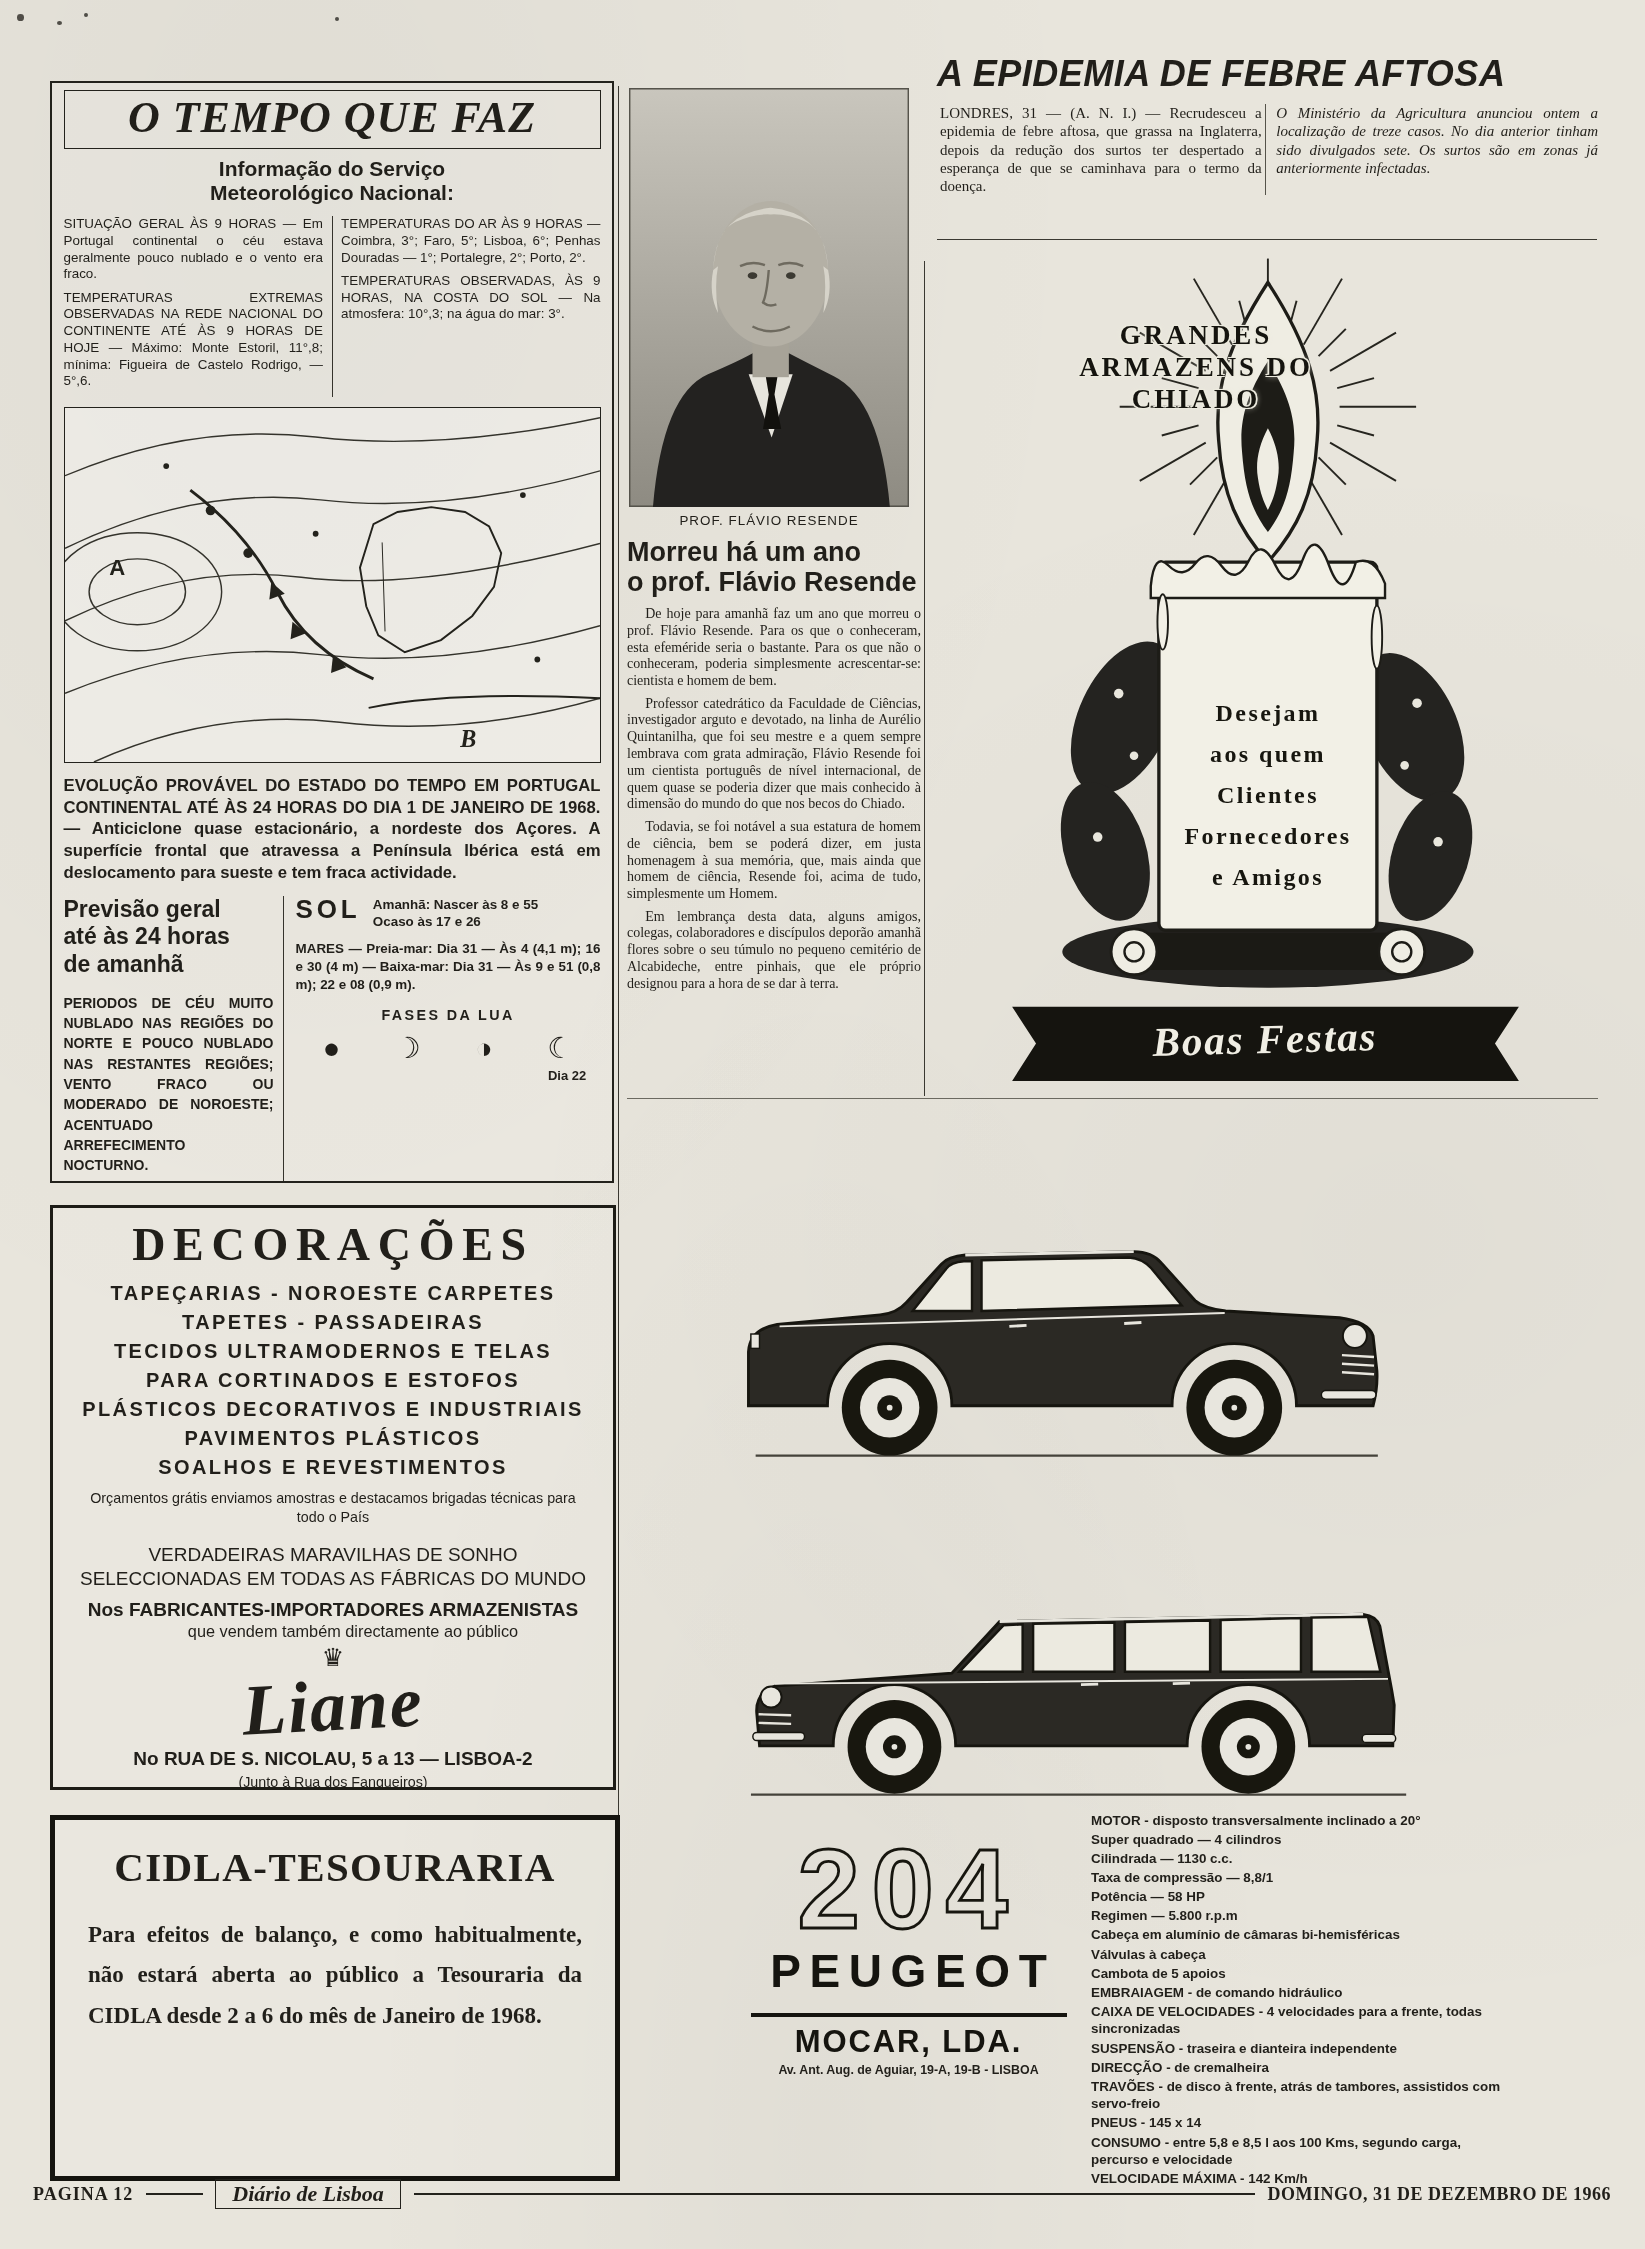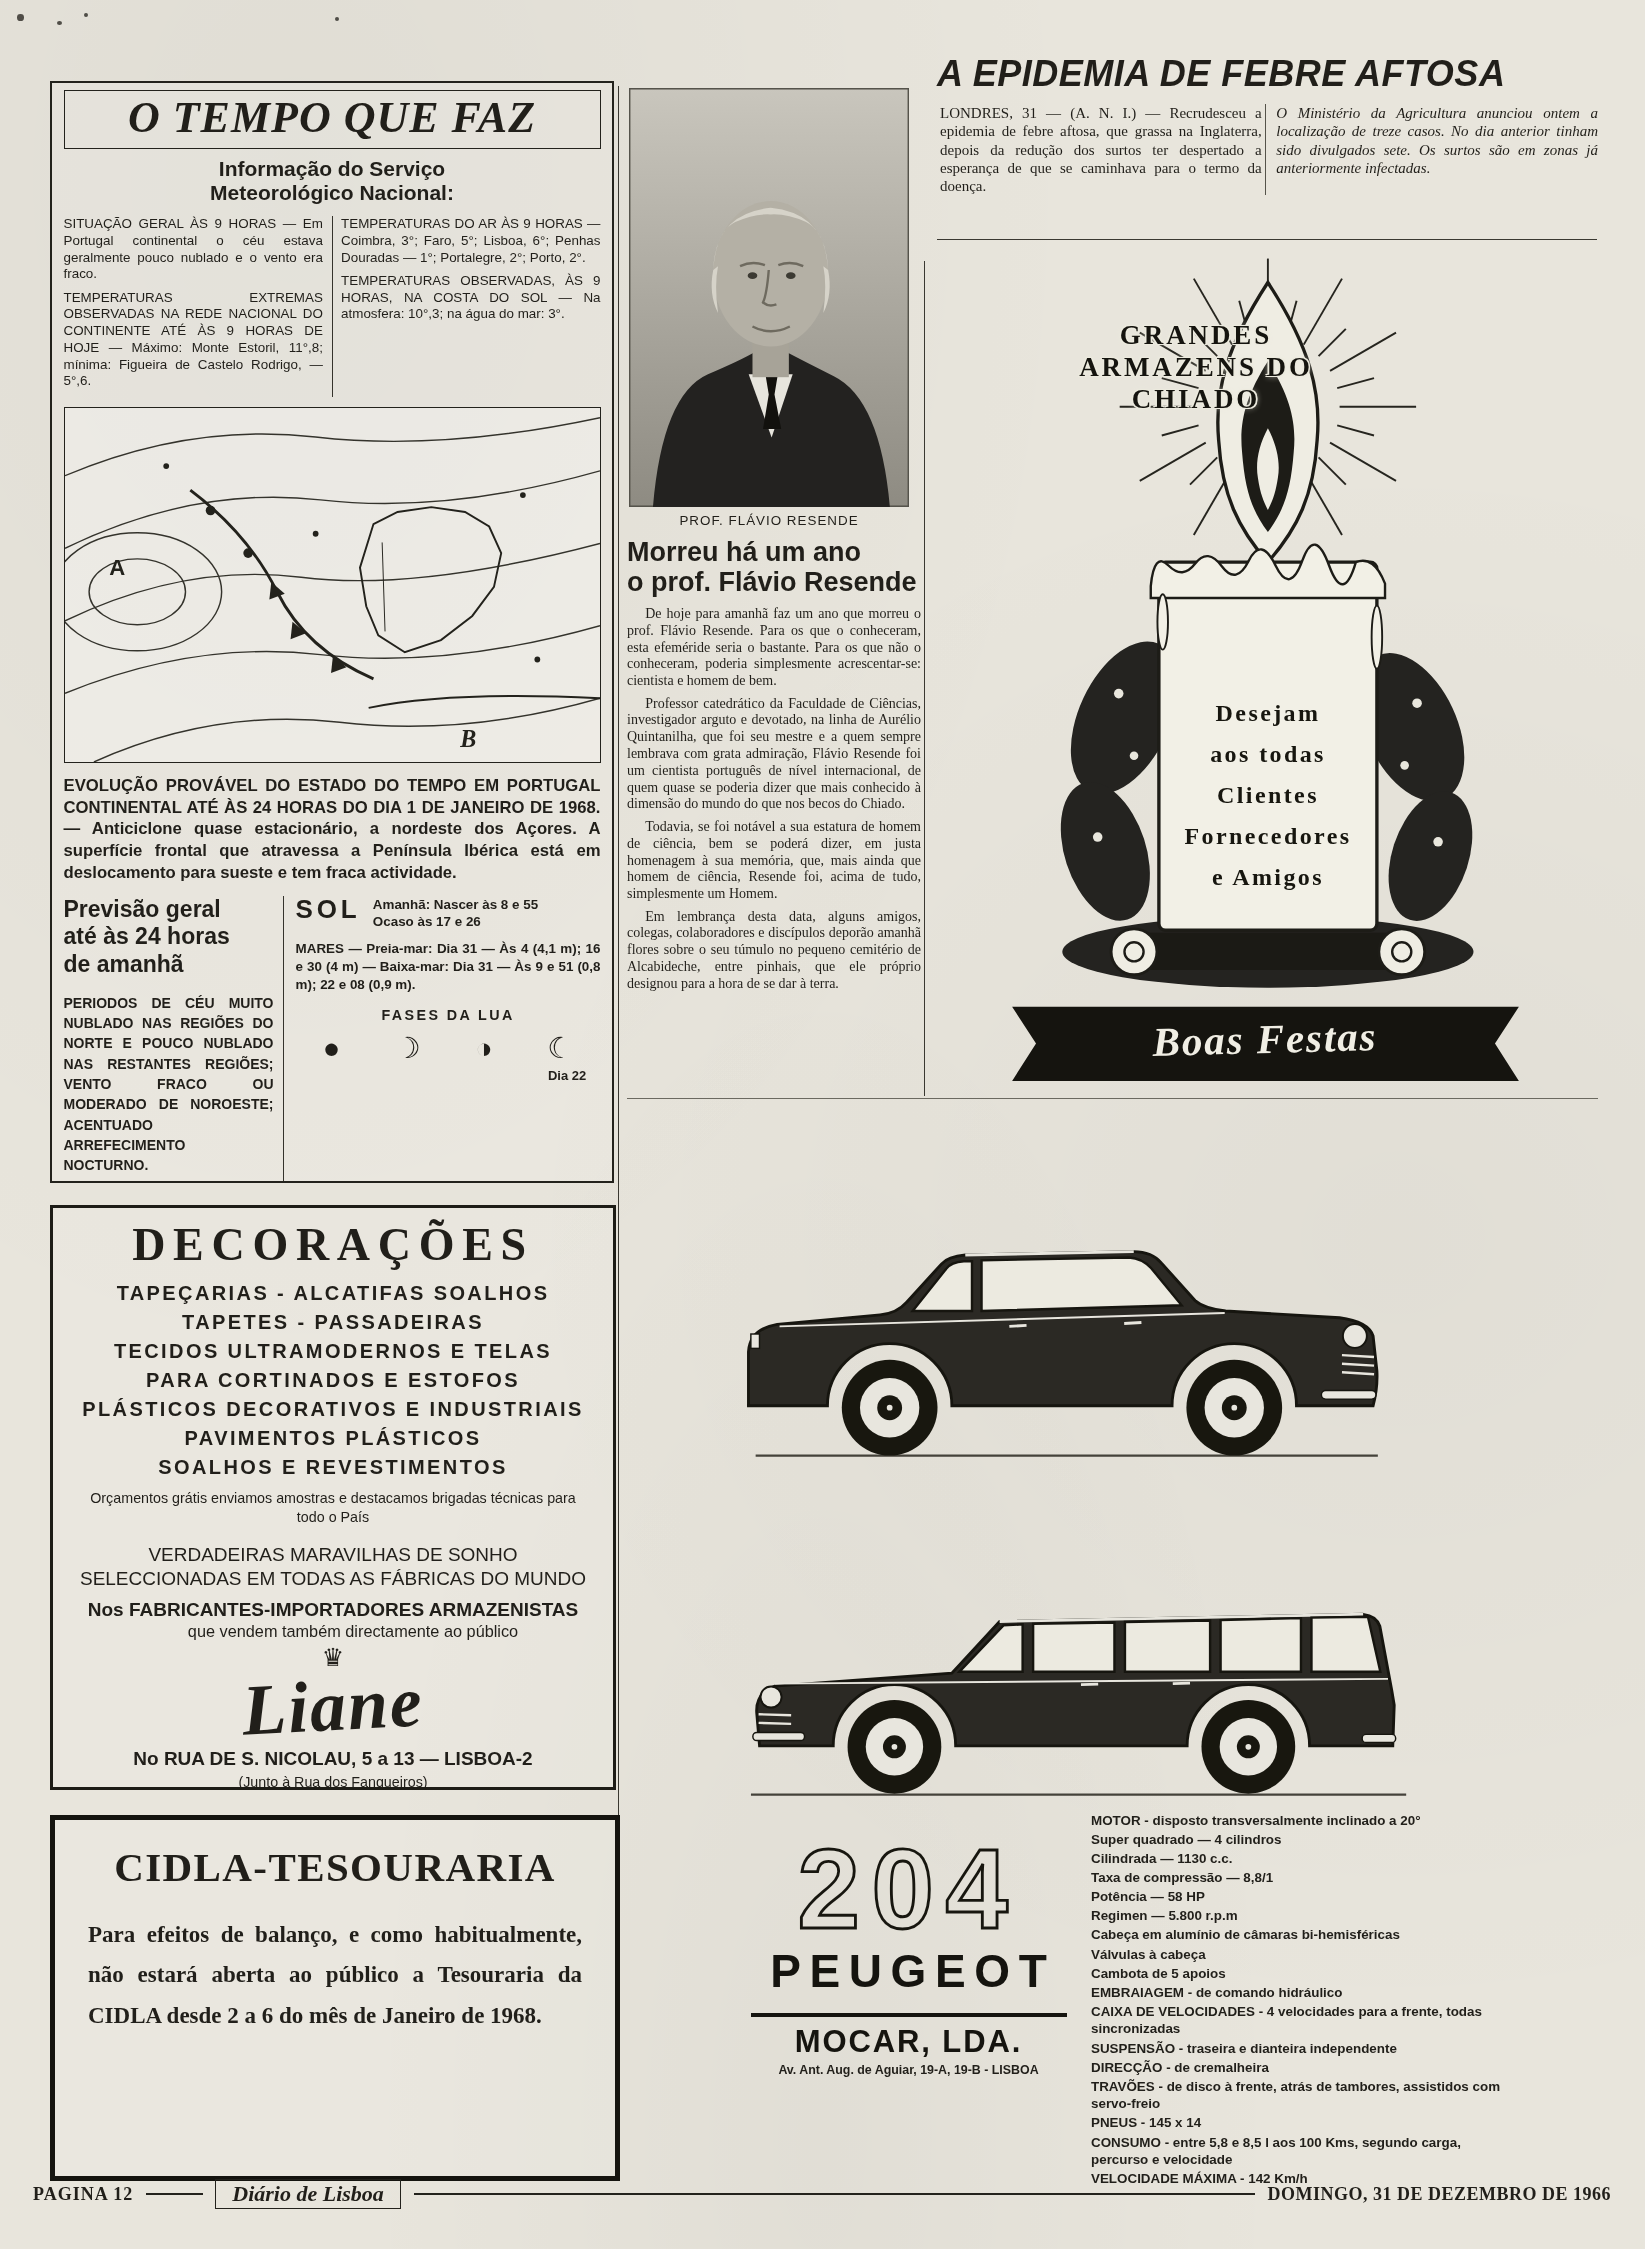--- a/index.html
+++ b/index.html
@@ -320,21 +320,21 @@
       <circle cx="980" cy="1470" r="20" fill="none" stroke="#1d1c17" stroke-width="5"></circle>
 
       <polygon points="165,1585 1225,1585 1175,1662 1225,1740 165,1740 215,1662" fill="#15140f"></polygon>
     </svg>
     <div class="chiado-brand">
       <div>GRANDES</div>
       <div>ARMAZENS DO CHIADO</div>
     </div>
     <div class="candle-message">
         <div class="candle-line">Desejam</div>
-        <div class="candle-line">aos todas</div>
+        <div class="candle-line">aos quem</div>
         <div class="candle-line">Clientes</div>
         <div class="candle-line">Fornecedores</div>
         <div class="candle-line">e Amigos</div>
       </div>
     <div class="boas-festas">Boas Festas</div>
   </div>
 
   <div class="abs sedan">
     <svg viewBox="0 0 1450 750">
       <line x1="110" y1="722" x2="1410" y2="722" stroke="#44423a" stroke-width="5"></line>
@@ -426,21 +426,21 @@
       <div class="spec-line">DIRECÇÃO - de cremalheira</div>
       <div class="spec-line">TRAVÕES - de disco à frente, atrás de tambores, assistidos com servo-freio</div>
       <div class="spec-line">PNEUS - 145 x 14</div>
       <div class="spec-line">CONSUMO - entre 5,8 e 8,5 l aos 100 Kms, segundo carga, percurso e velocidade</div>
       <div class="spec-line">VELOCIDADE MÁXIMA - 142 Km/h</div>
     </div>
 
   <section class="abs dec-box">
     <div class="dec-title">DECORAÇÕES</div>
     <div class="dec-lines">
-        <div class="dec-line">TAPEÇARIAS - ALCATIFAS SOALHOS</div>
+        <div class="dec-line">TAPEÇARIAS - NOROESTE CARPETES</div>
         <div class="dec-line">TAPETES - PASSADEIRAS</div>
         <div class="dec-line">TECIDOS ULTRAMODERNOS E TELAS</div>
         <div class="dec-line">PARA CORTINADOS E ESTOFOS</div>
         <div class="dec-line">PLÁSTICOS DECORATIVOS E INDUSTRIAIS</div>
         <div class="dec-line">PAVIMENTOS PLÁSTICOS</div>
         <div class="dec-line">SOALHOS E REVESTIMENTOS</div>
       </div>
     <p class="dec-small" style="margin-bottom:16px;">Orçamentos grátis enviamos amostras e destacamos brigadas técnicas para todo o País</p>
     <p class="dec-med" style="margin-bottom:0;">VERDADEIRAS MARAVILHAS DE SONHO SELECCIONADAS EM TODAS AS FÁBRICAS DO MUNDO</p>
     <div class="dec-bold1">Nos FABRICANTES-IMPORTADORES ARMAZENISTAS</div>

